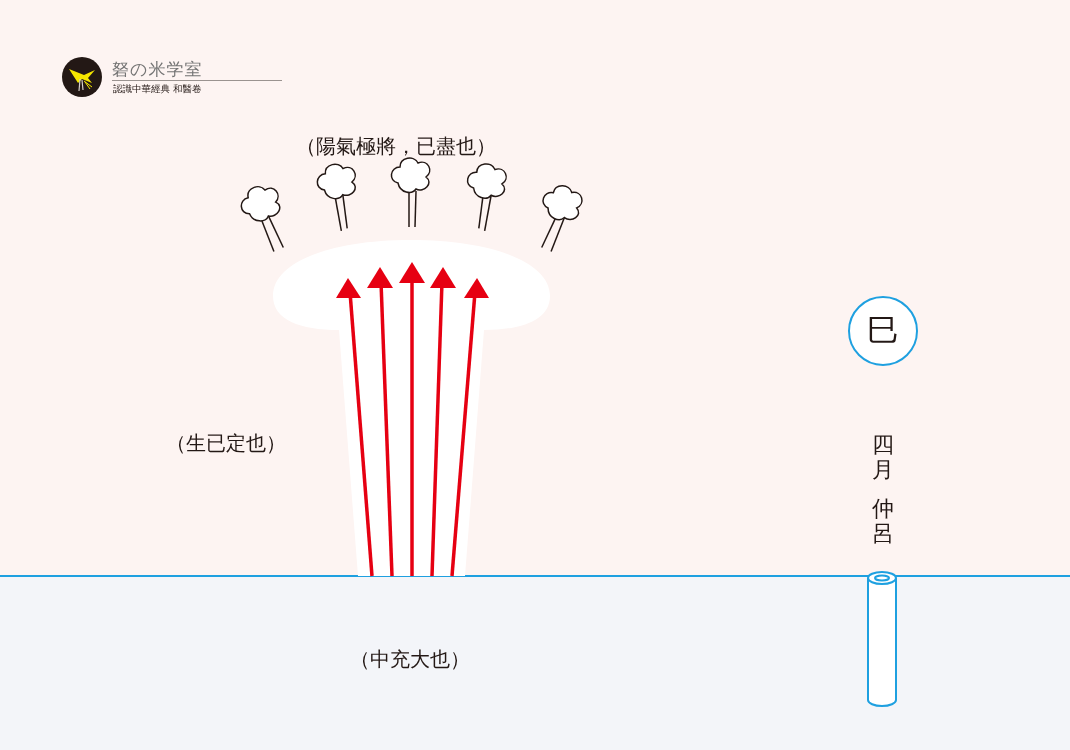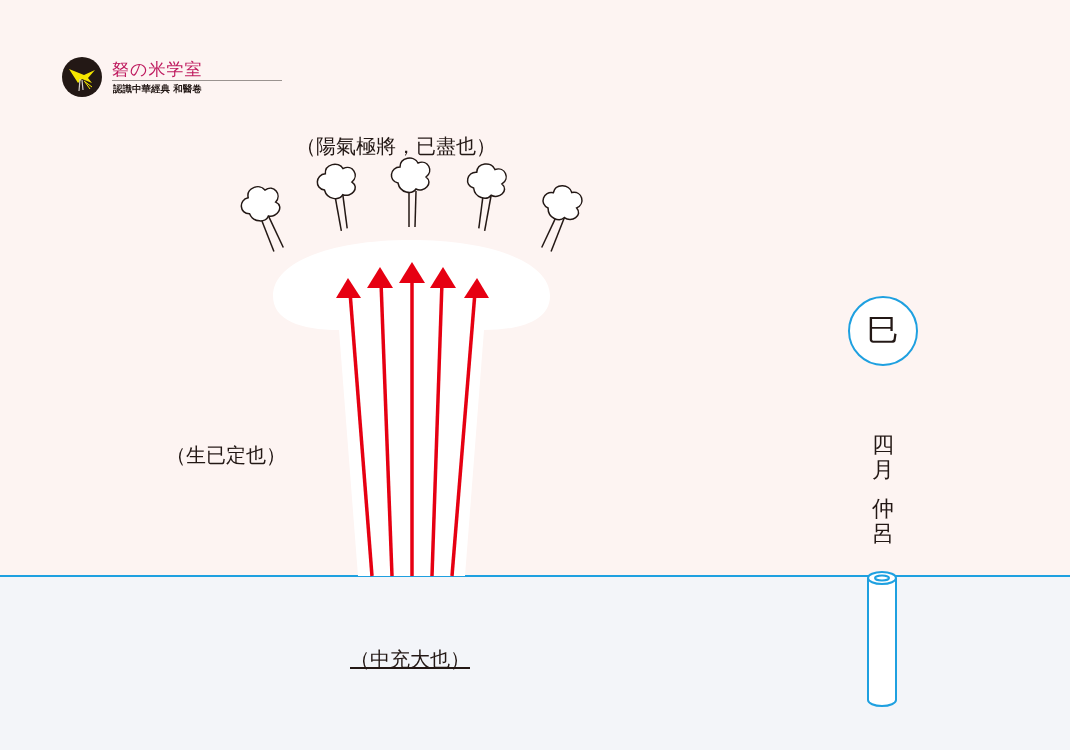--- a/index.html
+++ b/index.html
@@ -17,31 +17,31 @@
     position: absolute; left: 0; top: 575px; width: 1070px; height: 2px;
     background: #1ea0e0;
   }
   .logo { position: absolute; left: 62px; top: 57px; width: 170px; height: 44px; }
   .logo-badge {
     position: absolute; left: 0; top: 0; width: 40px; height: 40px; border-radius: 50%;
     background: #231815; overflow: hidden;
   }
   .logo-title {
     position: absolute; left: 50px; top: 1px; font-family: Liberation Mono, monospace;
-    font-size: 17px; letter-spacing: 1px; color: #be185d; white-space: nowrap;
+    font-size: 17px; letter-spacing: 1px; color: #737373; white-space: nowrap;
   }
   .logo-rule { position: absolute; left: 50px; top: 23px; width: 170px; height: 1px; background: #9a9390; }
   .logo-sub {
-    position: absolute; left: 51px; top: 26px; font-size: 9.5px; font-weight: bold;
+    position: absolute; left: 51px; top: 26px; font-size: 9.5px; font-weight: normal;
     color: #231815; white-space: nowrap;
   }
   .caption { position: absolute; font-size: 20px; white-space: nowrap; color: #231815; margin-top: 24px; }
   .cap-top { left: 296px; top: 109px; }
-  .cap-left { left: 166px; top: 418px; }
-  .cap-bottom { left: 350px; top: 622px; text-decoration: underline; }
+  .cap-left { left: 166px; top: 406px; }
+  .cap-bottom { left: 350px; top: 622px; }
   .diagram-svg { position: absolute; left: 0; top: 0; }
   .branch-badge {
     position: absolute; left: 848px; top: 296px; width: 66px; height: 66px;
     border: 2px solid #1ea0e0; border-radius: 50%; background: #fff;
     display: flex; align-items: center; justify-content: center;
     font-size: 32px; color: #231815;
   }
   .month-label {
     position: absolute; left: 868px; top: 432px; width: 30px; font-size: 22px;
     line-height: 25px; text-align: center; color: #231815;

